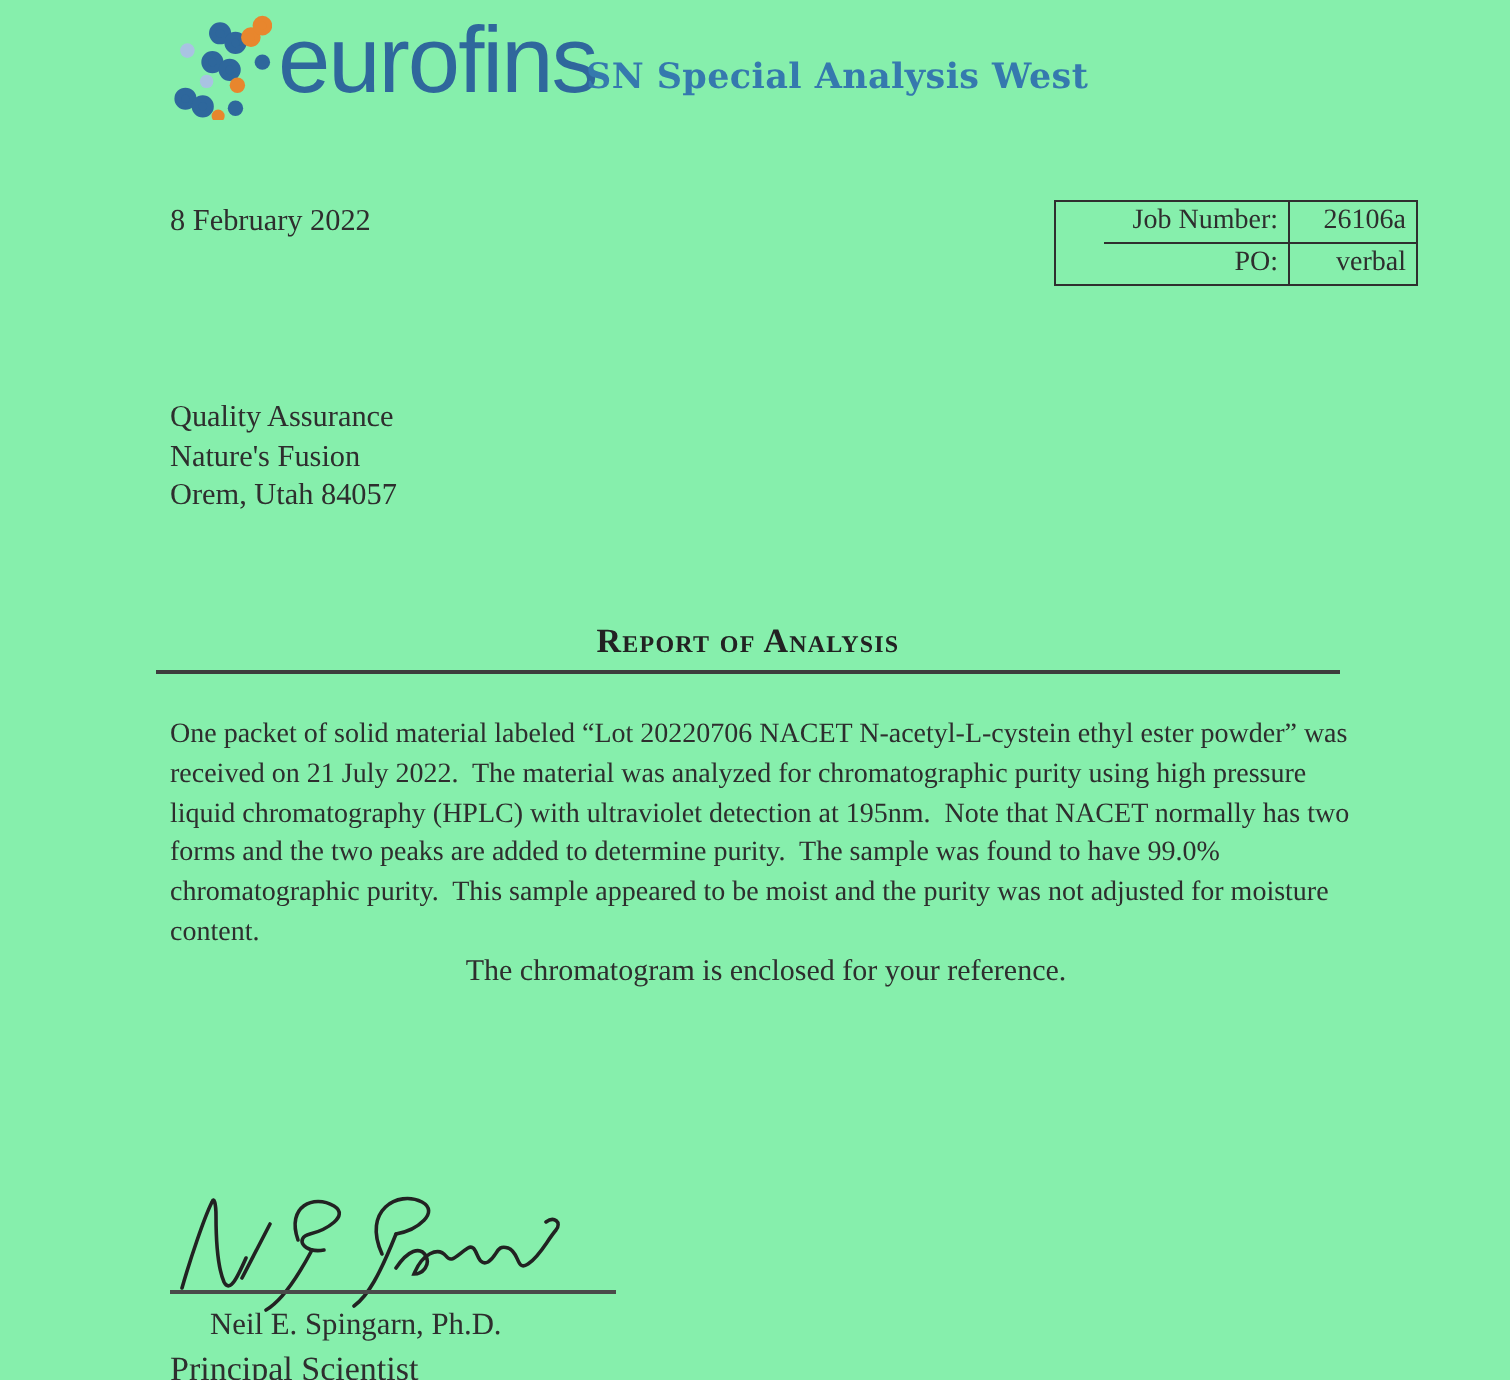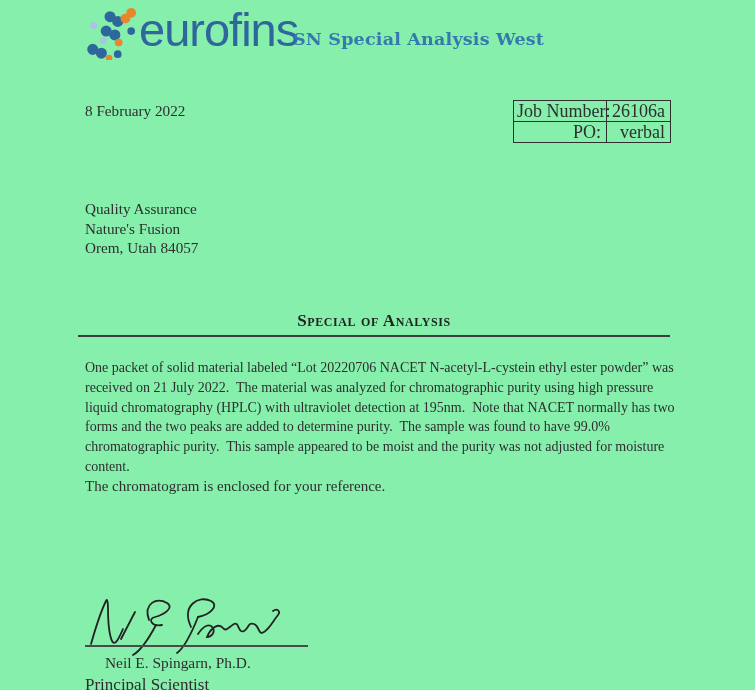--- a/index.html
+++ b/index.html
@@ -15,23 +15,23 @@
     font-size:47px;font-weight:500;letter-spacing:-1px;color:#2f679c;line-height:60px;
   }
   .division{
     position:absolute;left:293px;top:29px;
     font-family:"DejaVu Serif", serif;
     font-size:17.5px;font-weight:bold;color:#3579ae;letter-spacing:0.2px;
   }
   
   .date{position:absolute;left:85px;top:102px;font-size:15.2px;}
   .meta-table{
-    position:absolute;left:513px;top:100px;
+    position:absolute;left:527px;top:100px;
     display:grid;grid-template-columns:92px 64px;
-    border:1.5px solid #2f2f2f;font-size:18px;
+    border:1.5px solid #2f2f2f;font-size:14px;padding-left:24px;
   }
   .meta-cell{
     height:20px;line-height:20px;text-align:right;
     padding:0 5px 0 3px;white-space:nowrap;
   }
   .meta-cell.val{border-left:1.5px solid #2f2f2f;}
   .meta-cell.row2{border-top:1.5px solid #2f2f2f;}
   
   .recipient{position:absolute;left:85px;top:199px;font-size:15.2px;line-height:19.5px;}
   
@@ -43,21 +43,21 @@
   .title-rule{
     position:absolute;left:78px;top:335px;width:592px;height:2px;background:#3d3d3d;
   }
   
   .body-par{
     position:absolute;left:85px;top:358px;width:596px;
     font-size:14px;line-height:19.8px;white-space:pre-wrap;
   }
   .enclosure{
     position:absolute;left:85px;top:476px;width:596px;
-    font-size:15px;line-height:20px;white-space:pre-wrap;
+    font-size:15px;line-height:20px;white-space:pre-wrap;text-align:center;
   }
   
   .sig-svg{position:absolute;left:85px;top:594px;}
   .sig-line{position:absolute;left:85px;top:645px;width:223px;height:1.6px;background:#4a4a4a;}
   .sig-name{position:absolute;left:85px;top:653px;font-size:15.4px;line-height:19.5px;margin-left:20px;}
   .sig-title{position:absolute;left:85px;top:675px;font-size:17px;line-height:19.5px;}
 </style>
 </head>
 <body>
 
@@ -101,21 +101,21 @@
     <div class="meta-cell lab row2">PO:</div>
     <div class="meta-cell val row2">verbal</div>
   </div>
 
   <div class="recipient">
     <div>Quality Assurance</div>
     <div>Nature's Fusion</div>
     <div>Orem, Utah  84057</div>
   </div>
 
-  <div class="report-title">Special of Analysis</div>
+  <div class="report-title">Report of Analysis</div>
   <div class="title-rule"></div>
 
   <div class="body-par">One packet of solid material labeled “Lot 20220706 NACET N-acetyl-L-cystein ethyl ester powder” was received on 21 July 2022.  The material was analyzed for chromatographic purity using high pressure liquid chromatography (HPLC) with ultraviolet detection at 195nm.  Note that NACET normally has two forms and the two peaks are added to determine purity.  The sample was found to have 99.0% chromatographic purity.  This sample appeared to be moist and the purity was not adjusted for moisture content.</div>
   <div class="enclosure">The chromatogram is enclosed for your reference.</div>
 
   <svg class="sig-svg" width="200" height="66" viewBox="0 0 200 66" xmlns="http://www.w3.org/2000/svg" fill="none" stroke="#222222" stroke-width="1.8" stroke-linecap="round">
     <path d="M6,50 C10,36 17,15 21,7 C22,4 23,8 23,14 C23,26 24,40 27,47 C30,53 34,44 38,35"></path>
     <path d="M36,45 L50,18"></path>
     <path d="M64,26 C58,9 72,3 82,9 C90,14 78,21 70,23 C62,25 67,33 77,31"></path>
     <path d="M71,31 C63,46 55,57 48,61"></path>

